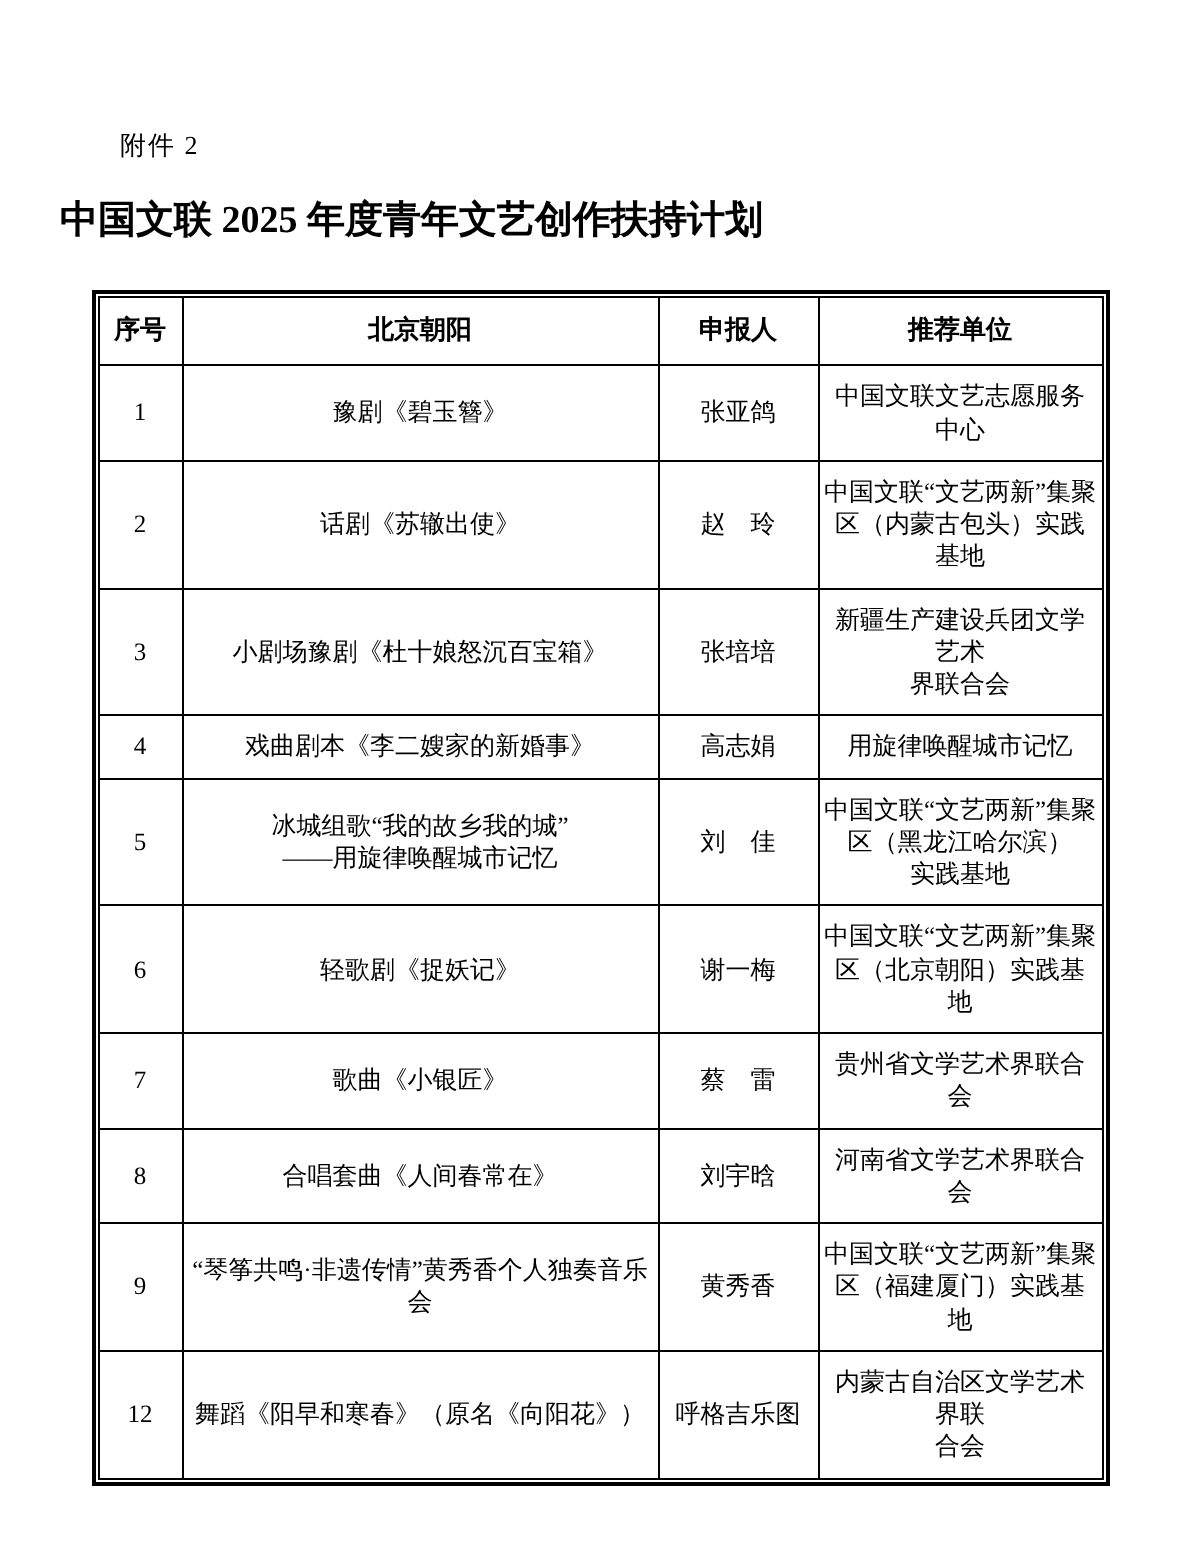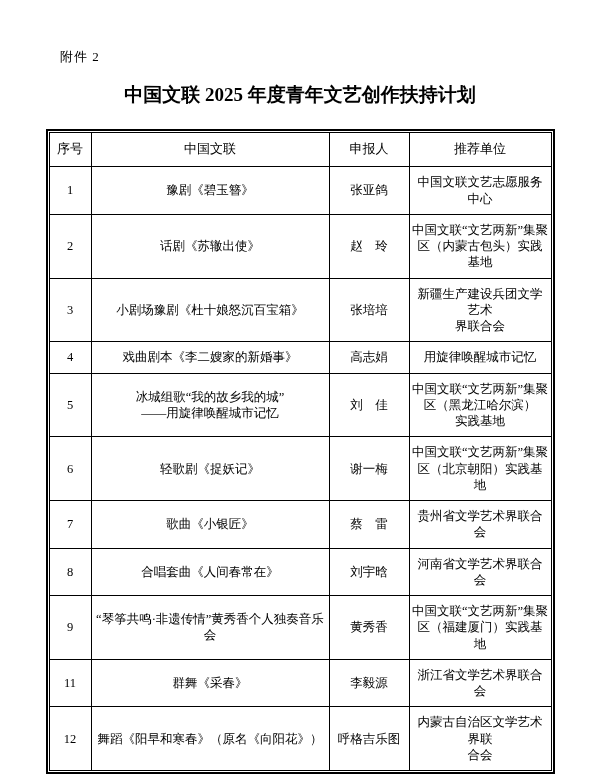--- a/index.html
+++ b/index.html
@@ -11,30 +11,30 @@
     width: 600px;
     height: 781px;
     font-family: "Liberation Serif", "DejaVu Serif", serif;
     color: #000000;
     overflow: hidden;
   }
   .page {
     box-sizing: border-box;
     width: 600px;
     height: 716px;
-    padding-top: 48px;
+    padding-top: 64px;
   }
   .attachment {
     margin-left: 60px;
     font-size: 13px;
     letter-spacing: 1px;
   }
   .doc-title {
     margin: 14px 30px 20px 30px;
-    text-align: center;
+    text-align: left;
     font-size: 19px;
     font-weight: bold;
     line-height: 1.55;
   }
   .table-wrap {
     width: -moz-fit-content;
     width: fit-content;
     margin: 0 auto;
     border: 2.5px solid #000000;
     padding: 1px;
@@ -52,21 +52,21 @@
     border: 1px solid #000000;
     text-align: center;
     vertical-align: middle;
     font-size: 12.5px;
     line-height: 1.3;
     padding: 7px 2px;
     white-space: pre-line;
     overflow: hidden;
   }
   th {
-    font-weight: normal;
+    font-weight: bold;
     font-size: 13px;
     padding: 8px 2px;
     text-align: center;
   }
 </style>
 </head>
 <body>
 
 <div class="page">
 
@@ -80,21 +80,21 @@
     <table>
       <colgroup>
         <col class="c-no">
           <col class="c-project">
           <col class="c-applicant">
           <col class="c-unit">
       </colgroup>
       <thead>
         <tr>
           <th>序号</th>
-          <th>中国文联</th>
+          <th>北京朝阳</th>
           <th>申报人</th>
           <th>推荐单位</th>
         </tr>
       </thead>
       <tbody>
         <tr>
           <td>1</td>
           <td>豫剧《碧玉簪》</td>
           <td>张亚鸽</td>
           <td>中国文联文艺志愿服务中心</td>
@@ -148,26 +148,20 @@
           <td>河南省文学艺术界联合会</td>
         </tr>
         <tr>
           <td>9</td>
           <td>“琴筝共鸣·非遗传情”黄秀香个人独奏音乐会</td>
           <td>黄秀香</td>
           <td>中国文联“文艺两新”集聚
 区（福建厦门）实践基地</td>
         </tr>
         <tr>
-          <td>11</td>
-          <td>群舞《采春》</td>
-          <td>李毅源</td>
-          <td>浙江省文学艺术界联合会</td>
-        </tr>
-        <tr>
           <td>12</td>
           <td>舞蹈《阳早和寒春》（原名《向阳花》）</td>
           <td>呼格吉乐图</td>
           <td>内蒙古自治区文学艺术界联
 合会</td>
         </tr>
 
       </tbody>
     </table>
   </div>

